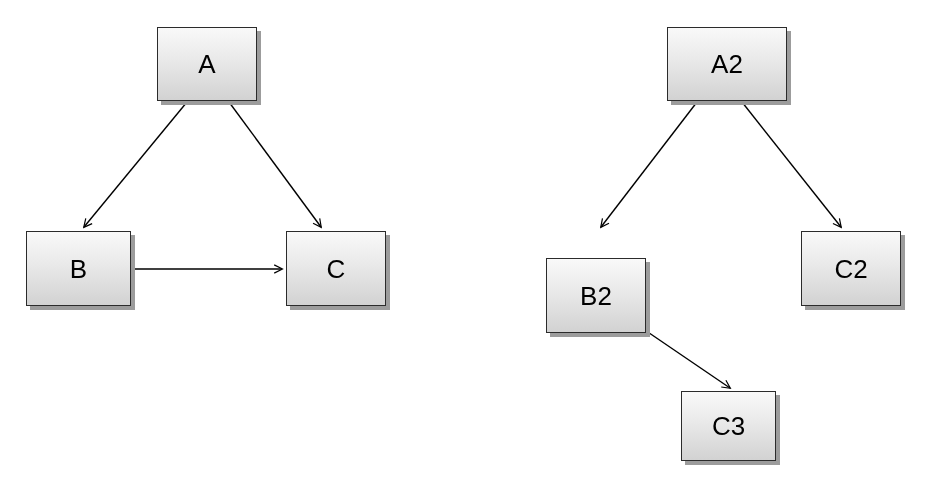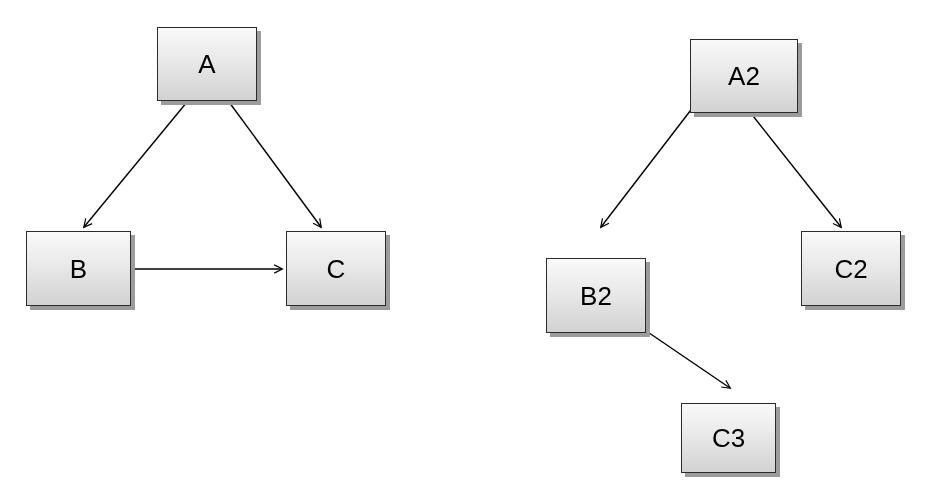--- a/index.html
+++ b/index.html
@@ -66,25 +66,25 @@
 
 <div class="node" style="left: 157px; top: 27px; width: 100px; height: 74px;">
       <span class="label">A</span>
     </div>
     <div class="node" style="left: 26px; top: 231px; width: 105px; height: 75px;">
       <span class="label">B</span>
     </div>
     <div class="node" style="left: 286px; top: 231px; width: 100px; height: 75px;">
       <span class="label">C</span>
     </div>
-    <div class="node" style="left: 690px; top: 27px; width: 108px; height: 74px; margin-top: 12px;">
+    <div class="node" style="left: 667px; top: 27px; width: 120px; height: 74px;">
       <span class="label">A2</span>
     </div>
     <div class="node" style="left: 546px; top: 231px; width: 100px; height: 75px; margin-top: 27px;">
       <span class="label">B2</span>
     </div>
     <div class="node" style="left: 801px; top: 231px; width: 100px; height: 75px;">
       <span class="label">C2</span>
     </div>
-    <div class="node" style="left: 681px; top: 391px; width: 95px; height: 70px; margin-top: 12px;">
+    <div class="node" style="left: 681px; top: 391px; width: 95px; height: 70px;">
       <span class="label">C3</span>
     </div>
   </div>
 
 </body></html>

